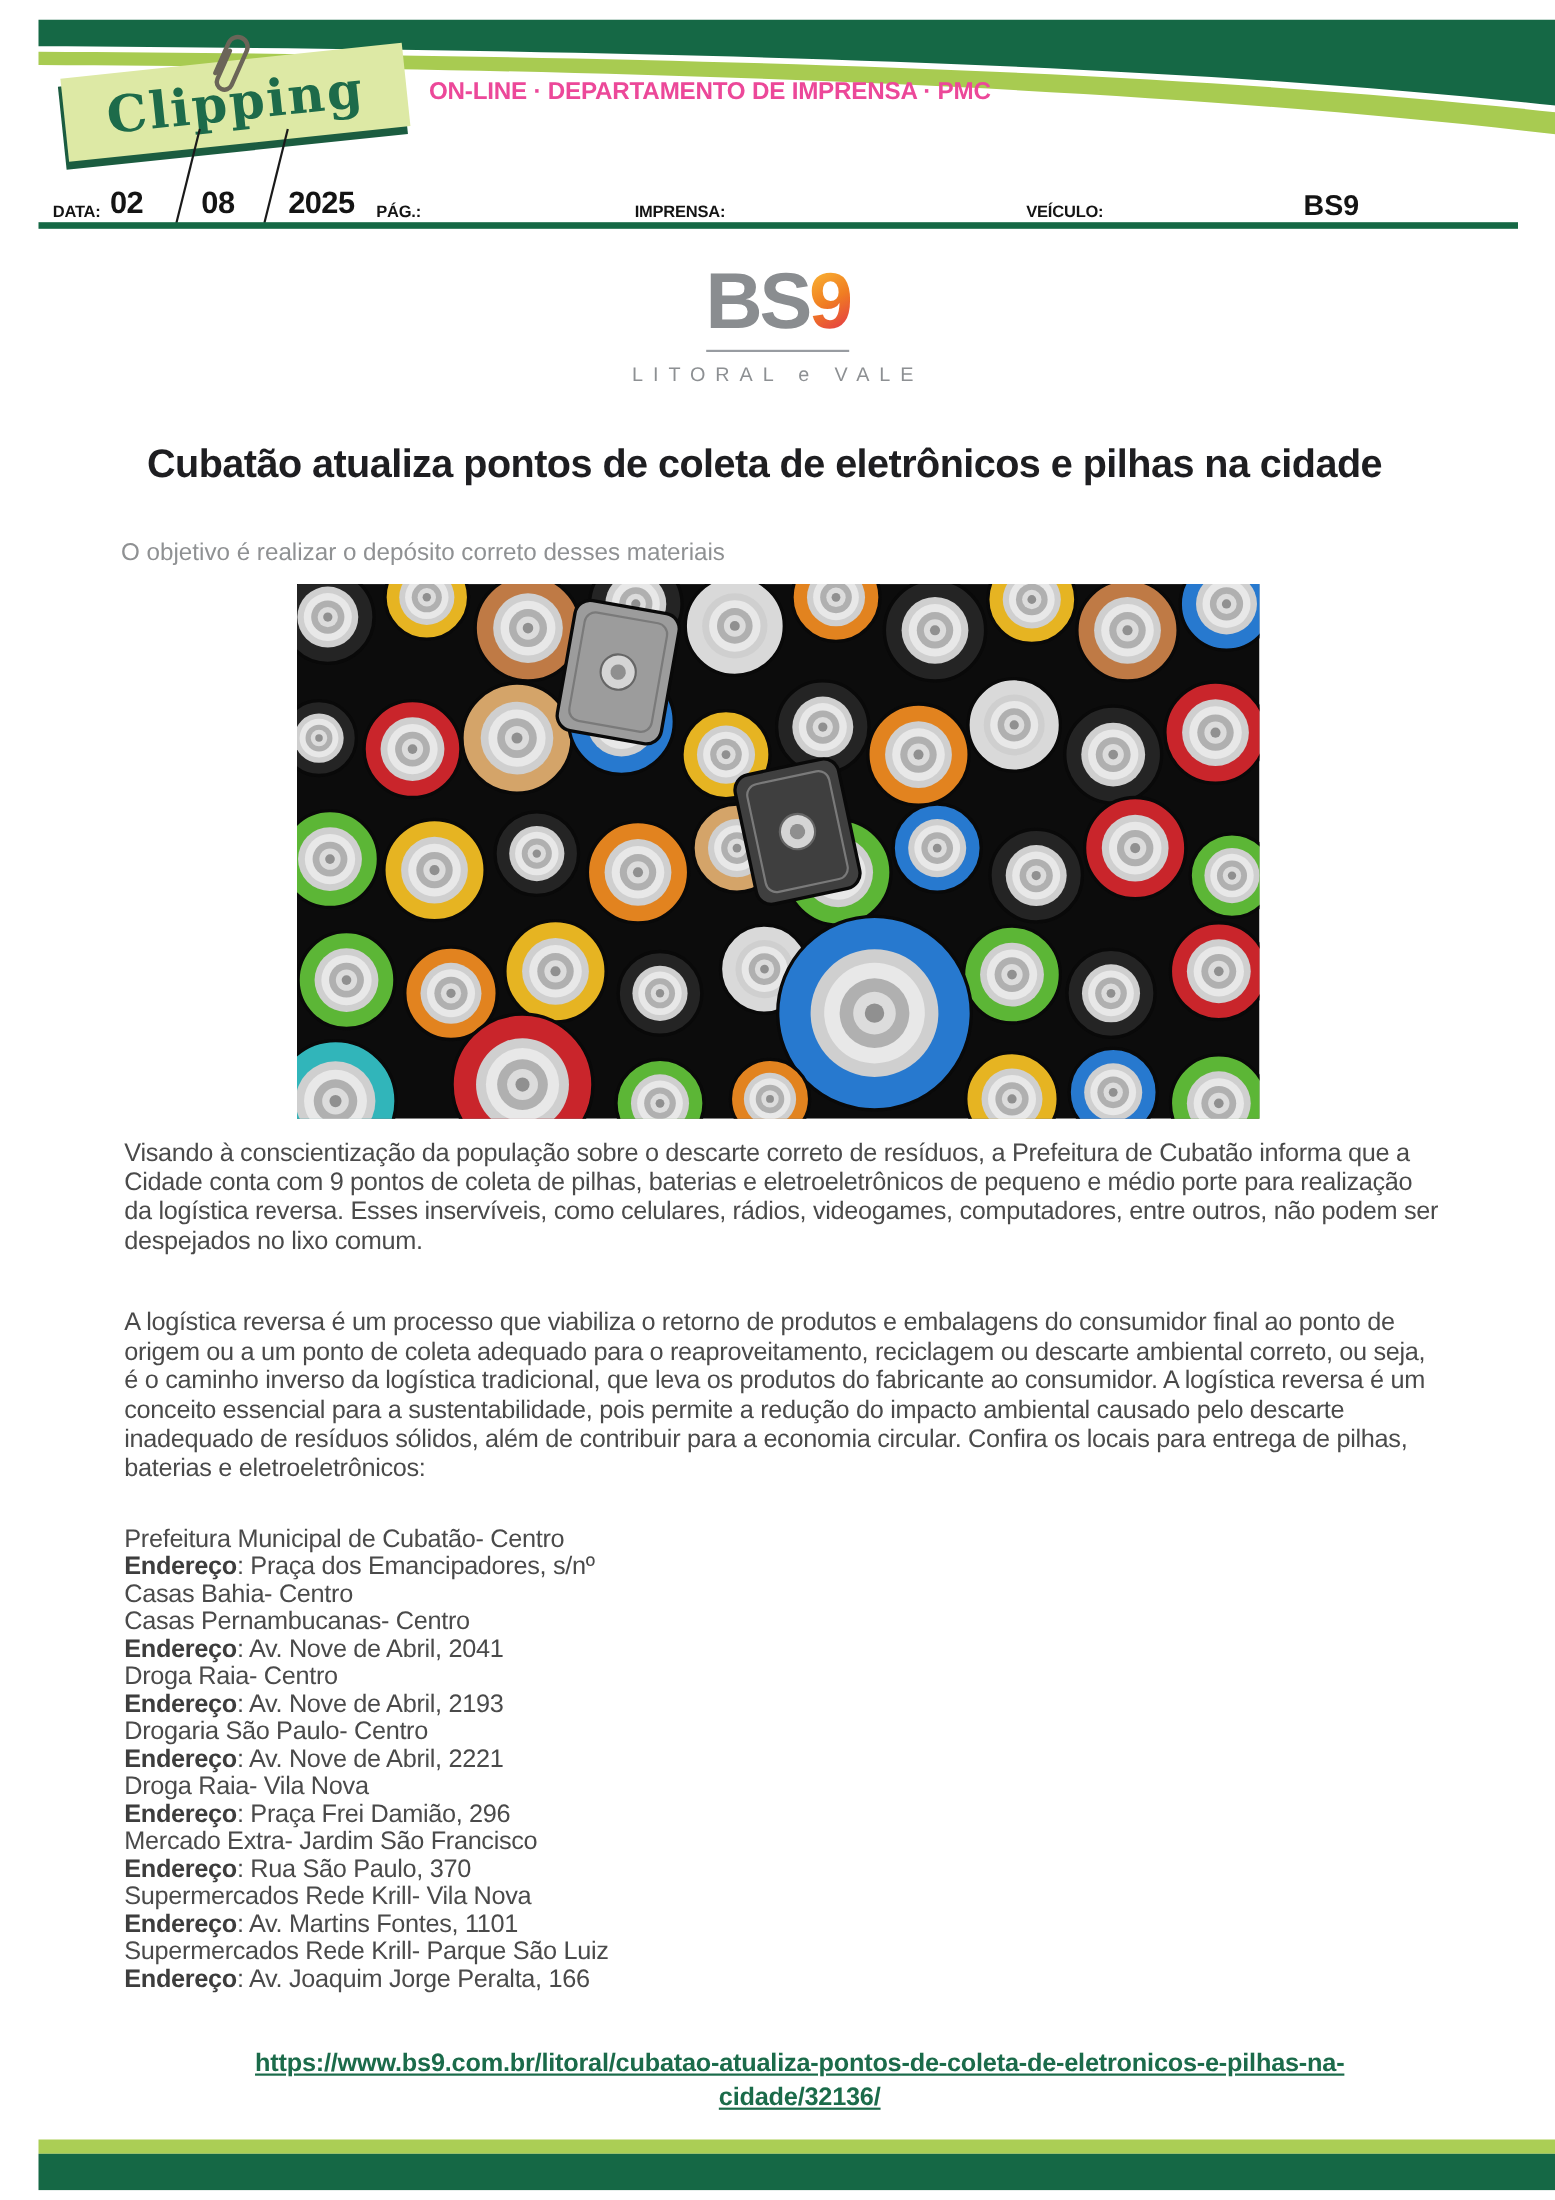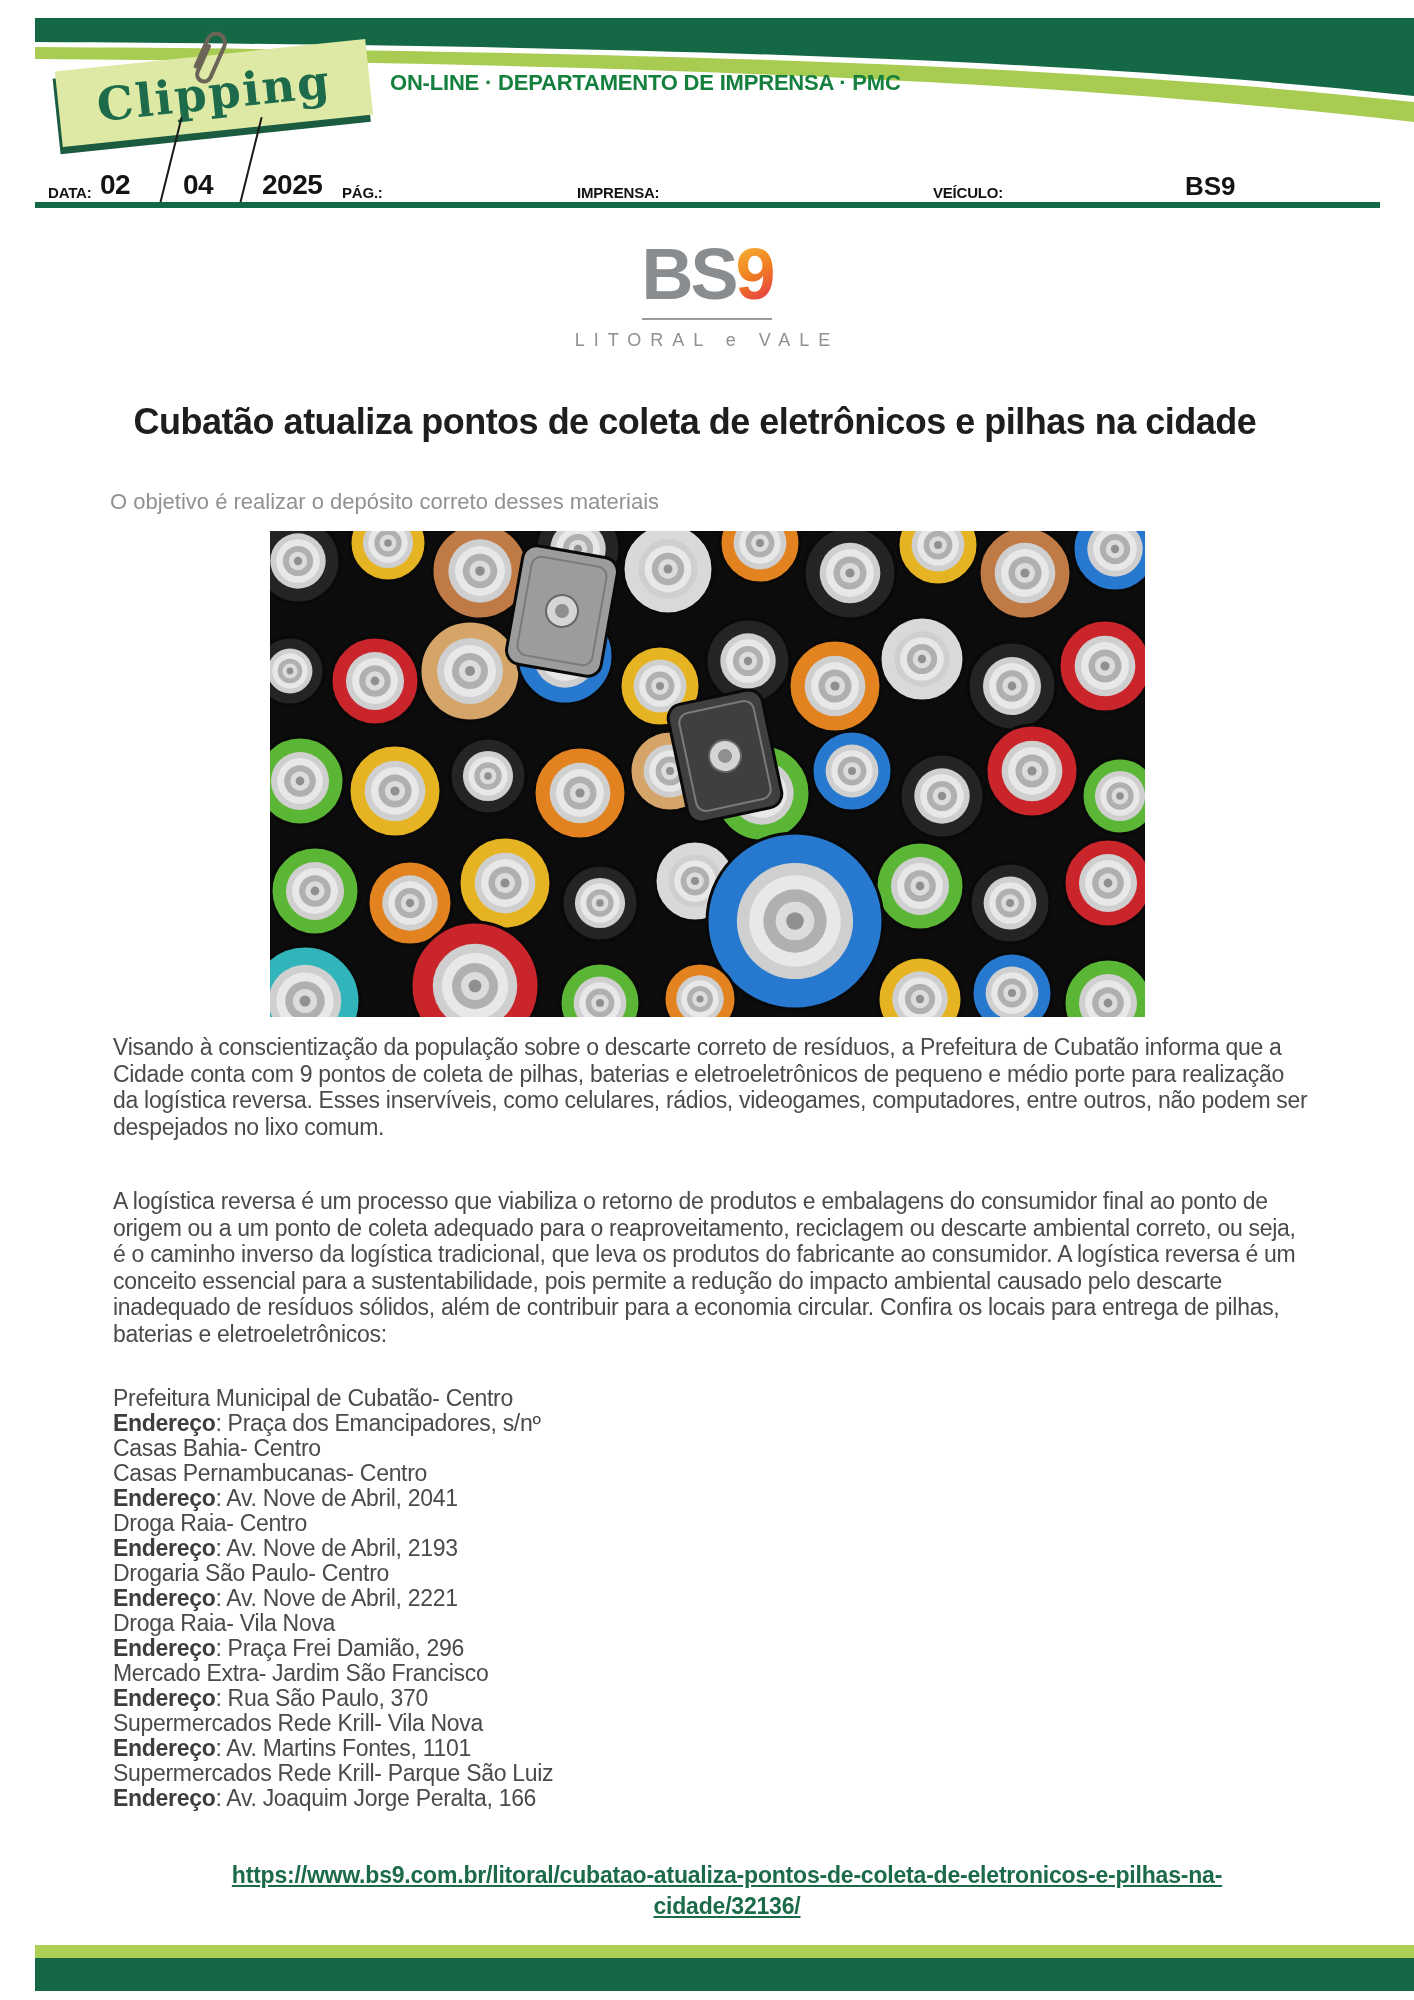--- a/index.html
+++ b/index.html
@@ -8,21 +8,21 @@
 
   
   .hdr-svg{position:absolute;left:0;top:0;}
   .clip-badge{position:absolute;left:58px;top:55px;width:312px;height:76px;
       background:#dde9a5;transform:rotate(-6deg);transform-origin:center;
       box-shadow:-3px 7px 0 #1b5c40;display:flex;align-items:center;justify-content:center;}
   .clip-badge span{font-family:"DejaVu Serif",serif;font-weight:700;font-size:46px;
       color:#1d6b4a;letter-spacing:2px;}
   .paperclip{position:absolute;left:190px;top:28px;transform:rotate(24deg);}
   .online-txt{position:absolute;left:390px;top:70px;font-size:22px;font-weight:700;
-      color:#15803d;letter-spacing:-0.2px;}
+      color:#ec4899;letter-spacing:-0.2px;}
 
   
   .meta-label{position:absolute;font-size:15px;font-weight:600;color:#141414;top:184px;letter-spacing:-0.2px;}
   .meta-num{position:absolute;font-size:28px;font-weight:700;color:#141414;top:169px;letter-spacing:-0.5px;}
   .slash{position:absolute;width:0;height:88px;border-left:2.5px solid #1a1a1a;
       transform:rotate(14deg);top:116px;}
   .meta-vehicle{position:absolute;font-size:26px;font-weight:700;color:#141414;top:171px;}
   .meta-rule{position:absolute;left:35px;top:202px;width:1345px;height:6px;background:#156845;}
 
   
@@ -73,21 +73,21 @@
   </div>
   <svg class="paperclip" width="42" height="62" viewBox="0 0 42 62">
     <path d="M10,44 L10,14 A9,9 0 0 1 28,14 L28,48 A7,7 0 0 1 14,48 L14,20" fill="none" stroke="#6b6558" stroke-width="4" stroke-linecap="round"></path>
   </svg>
 
   <div class="online-txt">ON-LINE · DEPARTAMENTO DE IMPRENSA · PMC</div>
 
   <span class="meta-label" style="left:48px">DATA:</span>
   <span class="meta-num" style="left:100px">02</span>
   <span class="slash" style="left:170px"></span>
-  <span class="meta-num" style="left:183px">04</span>
+  <span class="meta-num" style="left:183px">08</span>
   <span class="slash" style="left:250px"></span>
   <span class="meta-num" style="left:262px">2025</span>
   <span class="meta-label" style="left:342px">PÁG.:</span>
   <span class="meta-label" style="left:577px">IMPRENSA:</span>
   <span class="meta-label" style="left:933px">VEÍCULO:</span>
   <span class="meta-vehicle" style="left:1185px">BS9</span>
   <div class="meta-rule"></div>
 
   <div class="logo-wrap">
     <div class="logo-text"><span>BS</span><span class="logo-9">9</span></div>

